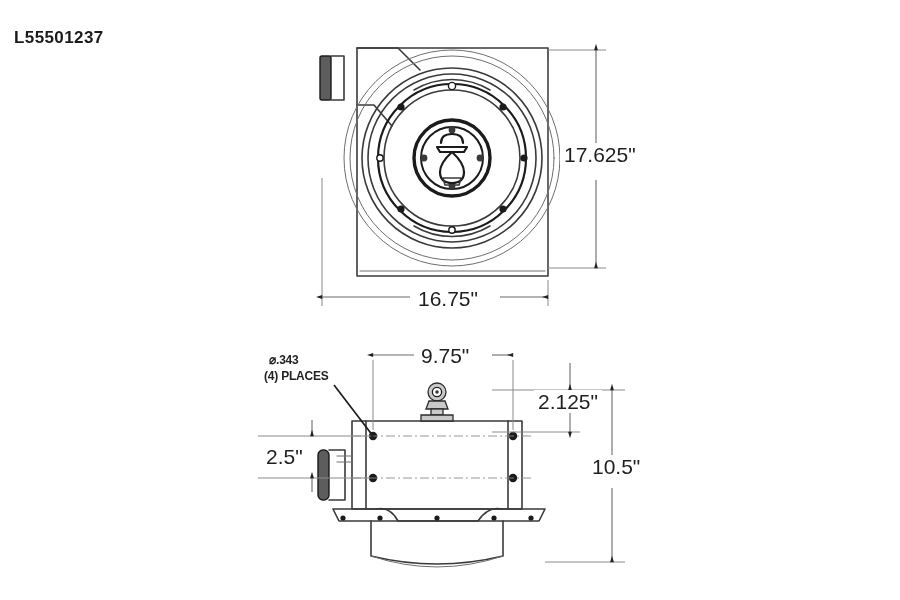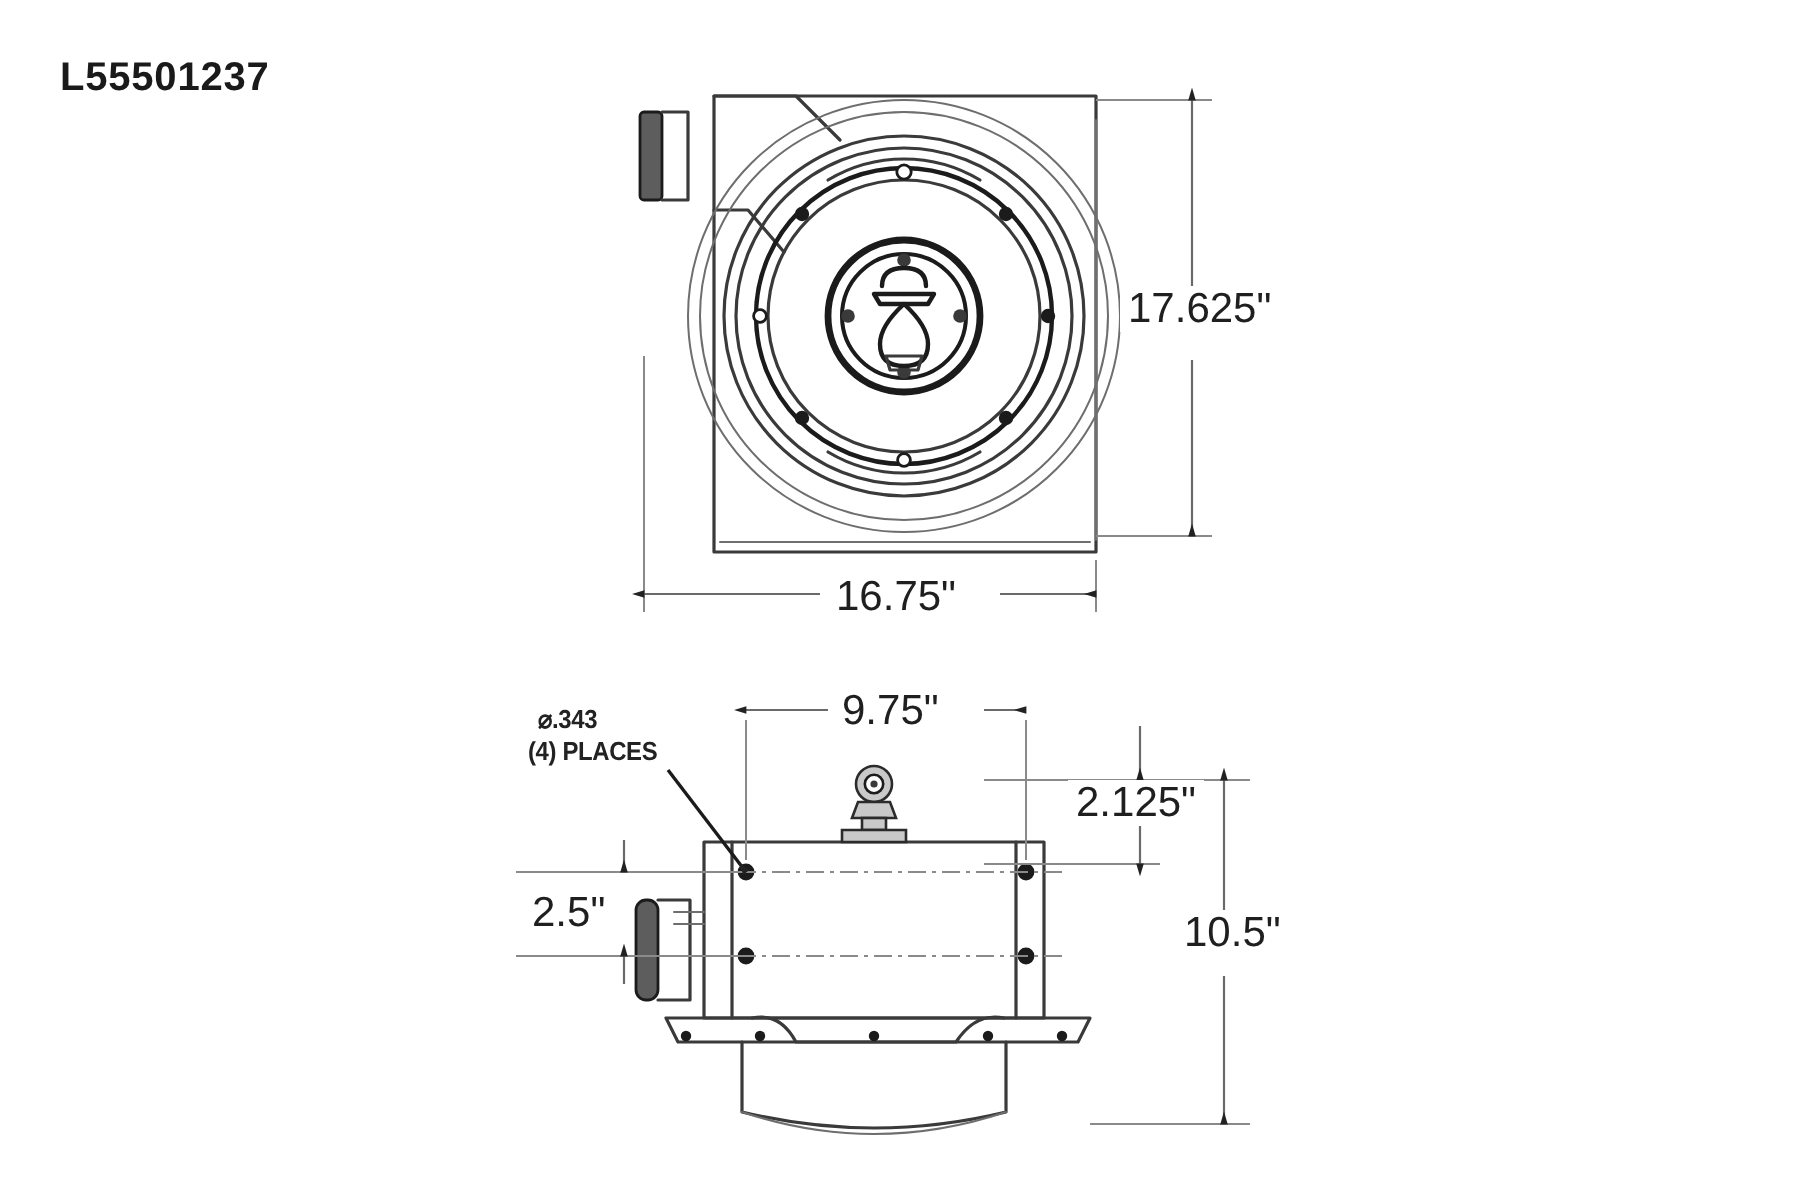--- a/index.html
+++ b/index.html
@@ -25,24 +25,24 @@
   }
   #drawing-svg {
     position: absolute;
     left: 0; top: 0;
     width: 900px;
     height: 600px;
     display: block;
   }
   .part-number-label {
     position: absolute;
-    left: 30px;
+    left: 14px;
     top: 28px;
     font-family: "Liberation Sans", sans-serif;
-    font-size: 20px;
+    font-size: 17px;
     font-weight: bold;
     letter-spacing: 0.4px;
     color: #1a1a1a;
     white-space: nowrap;
   }
   .dim-text {
     position: absolute;
     font-family: "Liberation Sans", sans-serif;
     font-size: 21px;
     font-weight: 400;

